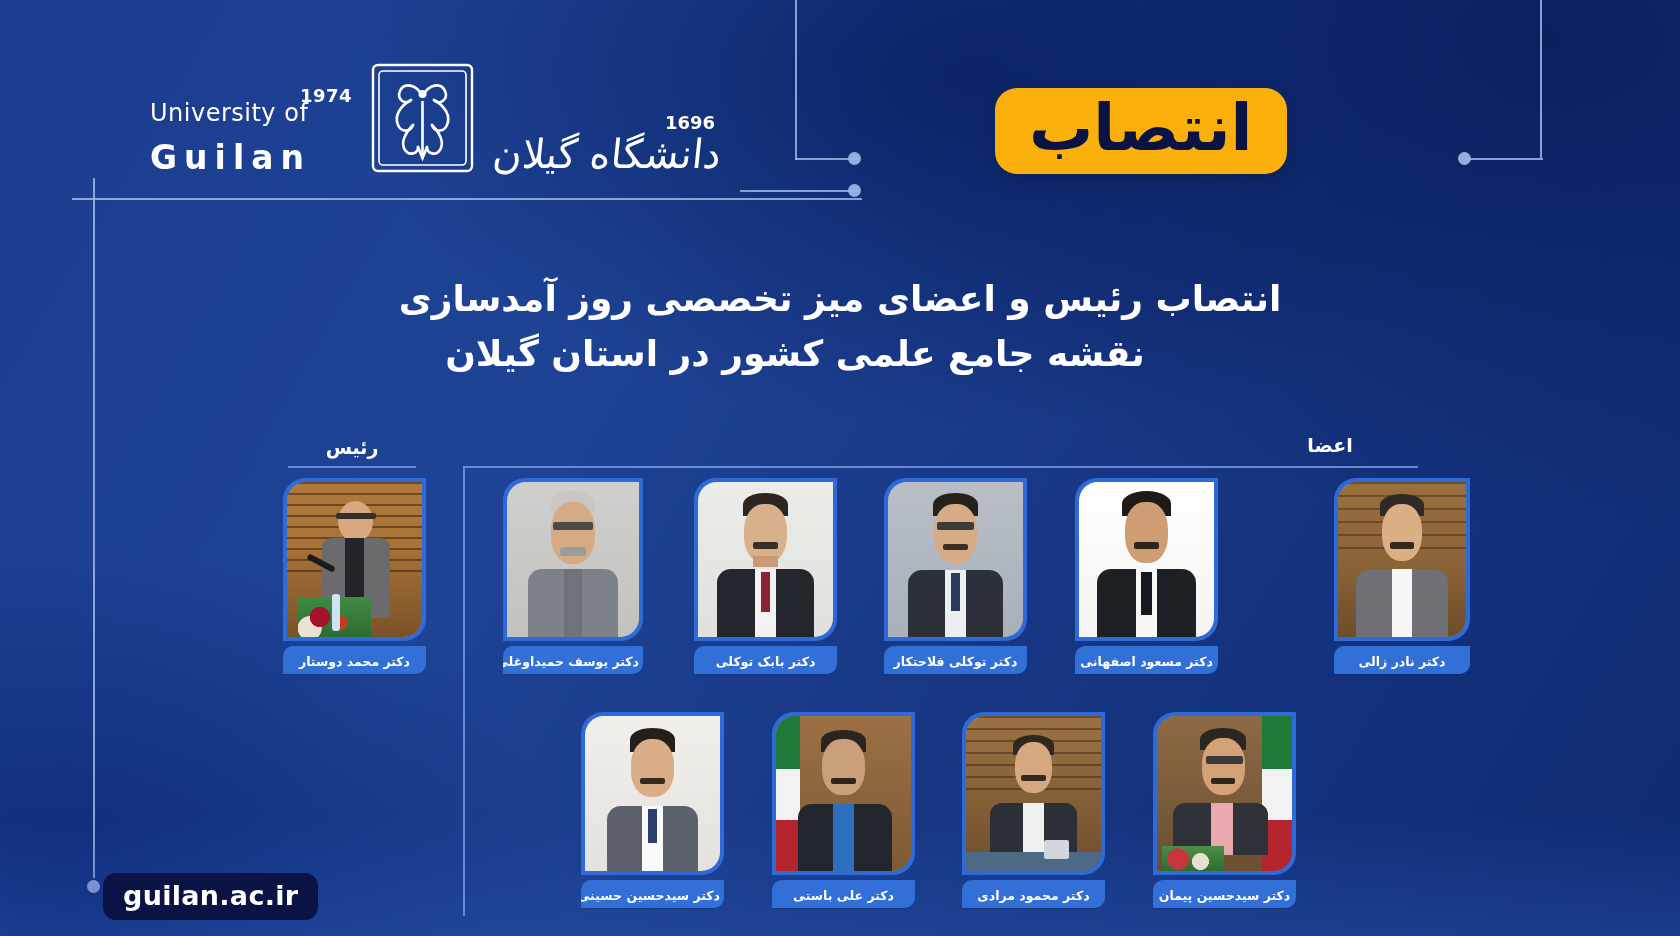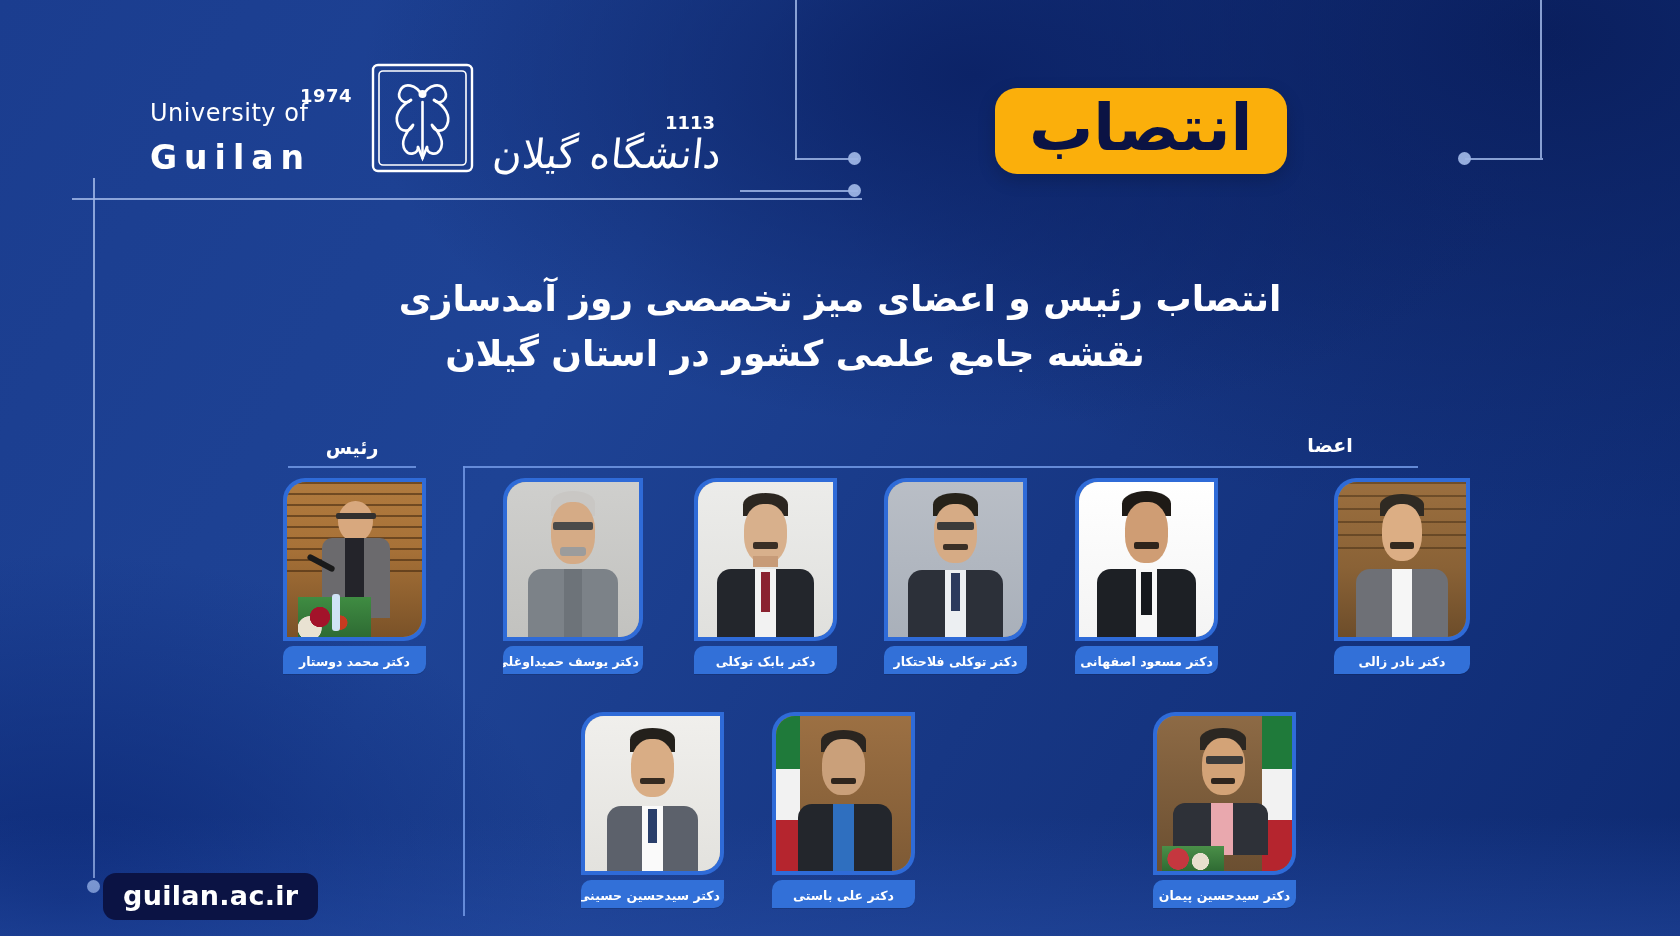--- a/index.html
+++ b/index.html
@@ -167,21 +167,21 @@
         <path d="M64 38 C75 44 81 54 77 63 C73.5 71 64 70 62 63"></path>
         <path d="M43 63 C36 70 30 80 35 88 C39 94 48 92 48 85"></path>
         <path d="M62 63 C69 70 75 80 70 88 C66 94 57 92 57 85"></path>
         <path d="M52.5 40 L52.5 96"></path>
         <path d="M48 85 L52.5 96 L57 85"></path>
       </g>
       <circle cx="52.5" cy="32" r="4" fill="#ffffff"></circle>
     </svg>
 
     <div id="logo-fa">
-      <span class="year">1113</span>
+      <span class="year">1696</span>
       <span class="name">دانشگاه گیلان</span>
     </div>
   </div>
 
   <div id="badge">
     <span class="txt">انتصاب</span>
   </div>
 
   <div id="headline">
     <div class="line l1">انتصاب رئیس و اعضای میز تخصصی روز آمدسازی</div>
@@ -329,20 +329,38 @@
             <div style="position:absolute;left:34%;top:15%;width:32%;height:36%;border-radius:44%;background:#caa07a;"></div>
             <div style="position:absolute;left:41%;top:40%;width:18%;height:4%;background:#2f251d;border-radius:2px;"></div>
             <div style="position:absolute;left:16%;top:57%;width:70%;height:43%;background:#23262c;border-radius:14px 14px 0 0;"></div>
             <div style="position:absolute;left:42%;top:57%;width:16%;height:43%;background:#2f6fbf;"></div>
           </div>
         </div>
       </div>
       <div class="namebar">دکتر علی باستی</div>
     </div>
 
+    <div class="card" style="left:962px;top:712px;width:143px;">
+      <div class="photo">
+        <div class="inner">
+          <div class="bg" style="background:linear-gradient(to bottom,#9d7343,#6f4f2d);">
+            <div style="position:absolute;left:0;top:0;right:0;height:52%;background:
+                repeating-linear-gradient(to bottom, rgba(50,30,12,.45) 0 2px, rgba(0,0,0,0) 2px 12px);"></div>
+            <div style="position:absolute;left:35%;top:12%;width:30%;height:13%;background:#2e2820;border-radius:50% 50% 0 0;"></div>
+            <div style="position:absolute;left:36%;top:17%;width:28%;height:33%;border-radius:44%;background:#d5a87f;"></div>
+            <div style="position:absolute;left:41%;top:38%;width:18%;height:4%;background:#332a20;border-radius:2px;"></div>
+            <div style="position:absolute;left:18%;top:56%;width:64%;height:34%;background:#2b2f36;border-radius:12px 12px 0 0;"></div>
+            <div style="position:absolute;left:42%;top:56%;width:16%;height:34%;background:#f0f0f0;"></div>
+            <div style="position:absolute;left:0;top:88%;right:0;height:12%;background:#4c6a86;"></div>
+            <div style="position:absolute;left:58%;top:80%;width:18%;height:12%;background:#cfd6dd;border-radius:2px;"></div>
+          </div>
+        </div>
+      </div>
+      <div class="namebar">دکتر محمود مرادی</div>
+    </div>
 
     <div class="card" style="left:1153px;top:712px;width:143px;">
       <div class="photo">
         <div class="inner">
           <div class="bg" style="background:linear-gradient(to bottom,#8d6a45,#6b4f31);">
             <div style="position:absolute;right:0;top:0;width:22%;height:100%;background:linear-gradient(to bottom,#1f7a3a 0 34%,#f2f2f2 34% 67%,#b5252e 67% 100%);"></div>
             <div style="position:absolute;left:32%;top:8%;width:34%;height:14%;background:#2b2722;border-radius:50% 50% 0 0;"></div>
             <div style="position:absolute;left:33%;top:14%;width:32%;height:37%;border-radius:44%;background:#d3a377;"></div>
             <div style="position:absolute;left:36%;top:26%;width:28%;height:5%;background:#3b3b3b;border-radius:2px;"></div>
             <div style="position:absolute;left:40%;top:40%;width:18%;height:4%;background:#2f251d;border-radius:2px;"></div>

